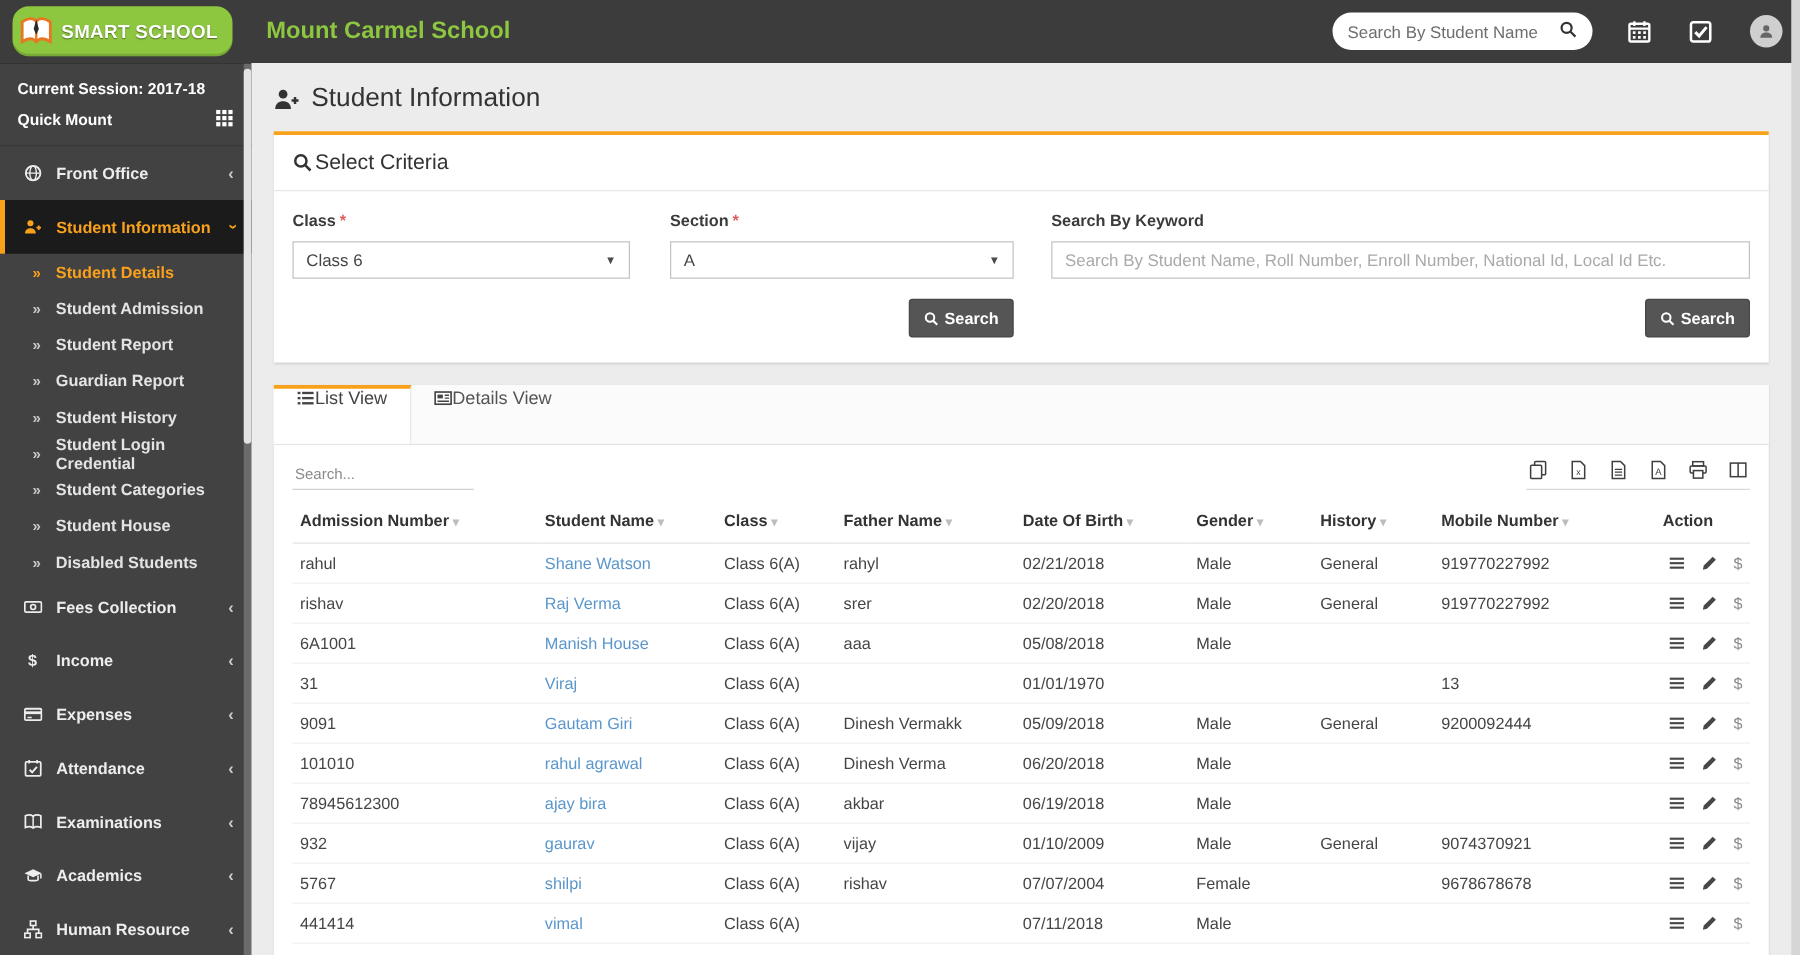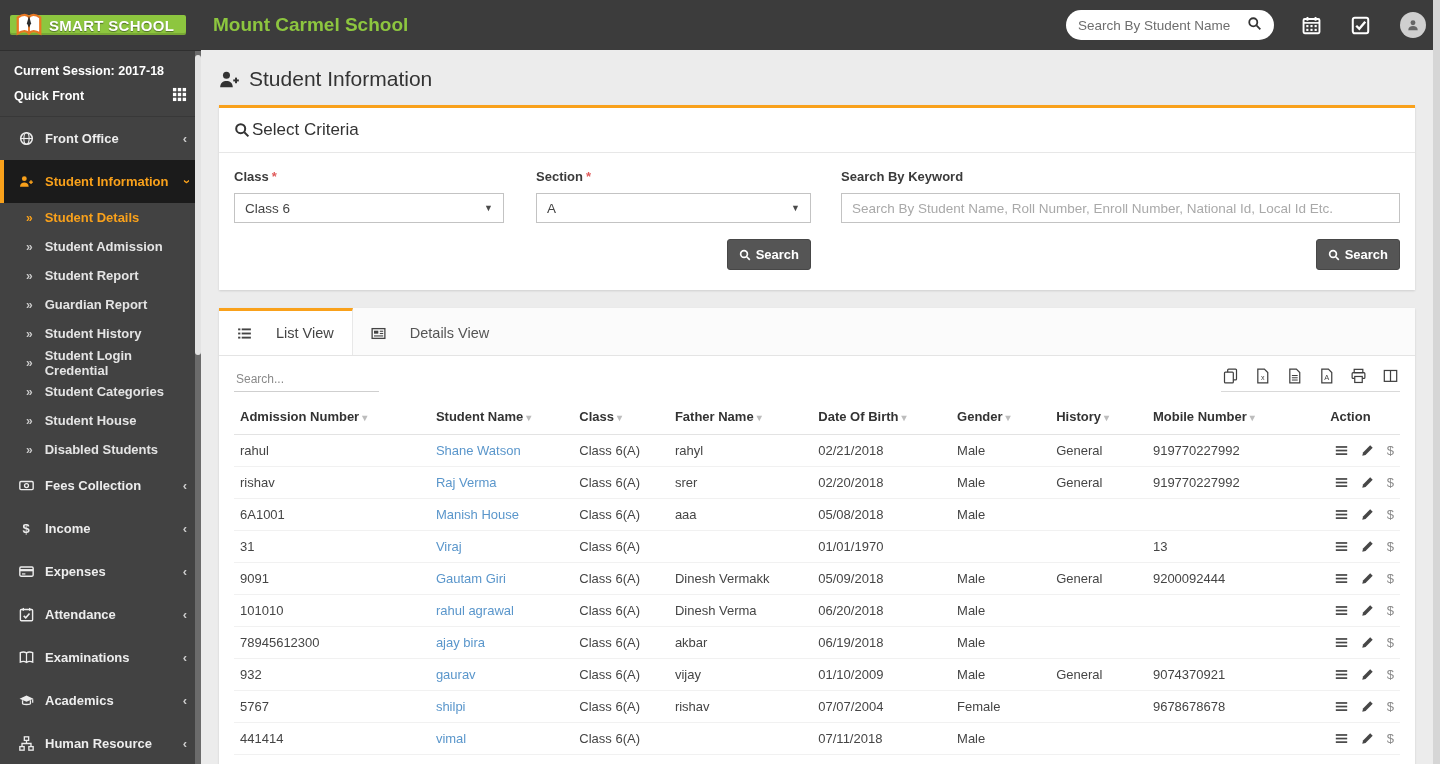--- a/index.html
+++ b/index.html
@@ -7,21 +7,21 @@
     --header-bg:#3c3c3c; --sidebar-bg:#424242; --active-bg:#1b1b1b;
     --content-bg:#ececec; --button-dark:#555555;
   }
   *{box-sizing:border-box; margin:0; padding:0;}
   html,body{width:1440px; height:764px; overflow:hidden;}
   body{font-family:"Liberation Sans", sans-serif; background:var(--content-bg); color:#333; font-size:13px;}
 
   
   .header{position:fixed; top:0; left:0; right:0; height:50px; background:var(--header-bg); display:flex; align-items:center; z-index:30;}
   .logo-box{width:201px; display:flex; align-items:center; padding-left:10px;}
-  .logo-pill{background:var(--green); border-radius:2px; height:20px; display:flex; align-items:center; padding:0 12px 0 4px; gap:5px; box-shadow:inset 0 -2px 0 rgba(0,0,0,.15);}
+  .logo-pill{background:var(--green); border-radius:13px; height:40px; display:flex; align-items:center; padding:0 12px 0 4px; gap:5px; box-shadow:inset 0 -2px 0 rgba(0,0,0,.15);}
   .logo-pill svg{width:30px;height:30px;}
   .logo-text{color:#fff; font-weight:bold; font-size:15px; letter-spacing:.3px; text-shadow:0 1px 1px rgba(0,0,0,.45); white-space:nowrap;}
   .brand-title{color:var(--green); font-weight:bold; font-size:19px; margin-left:12px;}
   .header-spacer{flex:1;}
   .header-search{background:#fff; border-radius:999px; height:30px; width:208px; display:flex; align-items:center; padding:0 12px; margin-right:28px;}
   .header-search input{border:none; outline:none; flex:1; font-size:13.5px; color:#444; min-width:0; font-family:inherit;}
   .header-search input::placeholder{color:#6e6e6e;}
   .header-search .icn{color:#333;}
   .hicon{color:#fff; margin-right:30px; display:flex; align-items:center; cursor:pointer;}
   .hicon svg{width:19px; height:19px;}
@@ -73,21 +73,21 @@
   .selectbox .arr{font-size:9px; color:#4a4a4a;}
   .textbox{border:1px solid #c3c3c3; height:30px; width:100%; padding:0 10px; font-size:13.5px; color:#444; outline:none; font-family:inherit;}
   .textbox::placeholder{color:#a9a9a9;}
   .btn-row{display:flex; justify-content:flex-end; margin-top:16px;}
   .btn-search{background:var(--button-dark); border:1px solid #474747; color:#fff; font-size:13px; font-weight:bold; padding:0 11px; height:31px; border-radius:3px; display:flex; align-items:center; gap:5px; cursor:pointer; font-family:inherit;}
   .btn-search svg{width:12px;height:12px;}
 
   
   .table-card{margin-top:18px; border-top:none; position:relative;}
   .tabbar{display:flex; background:#fbfbfb; border-bottom:1px solid #e4e4e4;}
-  .tab{display:flex; align-items:center; gap:24px; padding:0 18px; height:47px; font-size:14.5px; color:#555; cursor:pointer; border-top:3px solid transparent;}
+  .tab{display:flex; align-items:flex-start; gap:0; padding:0 18px; height:47px; font-size:14.5px; color:#555; cursor:pointer; border-top:3px solid transparent;}
   .tab .icn{display:flex; color:#444;}
   .tab .icn svg{width:15px;height:15px;}
   .tab.active{background:#fff; border-top:3px solid var(--accent); border-right:1px solid #e8e8e8; margin-bottom:-1px; color:#444;}
   .table-tools{display:flex; align-items:flex-end; justify-content:space-between; padding:12px 15px 0;}
   .dt-search{border:none; border-bottom:1px solid #cfcfcf; width:145px; font-size:12px; color:#666; padding:3px 2px 5px; outline:none; font-family:inherit;}
   .dt-search::placeholder{color:#8a8a8a;}
   .export-group{display:flex; gap:17px; border-bottom:1px solid #d9d9d9; padding:0 2px 7px; color:#3f3f3f;}
   .export-group .ebtn{cursor:pointer; display:flex;}
   .export-group svg{width:15px;height:16px;}
 
@@ -156,21 +156,21 @@
         <circle cx="8" cy="5.4" r="2.8" fill="#666"></circle>
         <path d="M2.6 14 C2.6 10.6 5 9.2 8 9.2 S13.4 10.6 13.4 14 Z" fill="#666"></path>
       </svg>
   </span>
 </div>
 
 <div class="sidebar">
   <div class="session">
     <div class="session-line1">Current Session: 2017-18</div>
     <div class="session-line2">
-      <span>Quick Front</span>
+      <span>Quick Mount</span>
       <span class="icn">
         <svg viewBox="0 0 16 16" width="15" height="15" fill="currentColor">
             <rect x="1" y="1" width="3.6" height="3.6"></rect>
             <rect x="6.2" y="1" width="3.6" height="3.6"></rect>
             <rect x="11.4" y="1" width="3.6" height="3.6"></rect>
             <rect x="1" y="6.2" width="3.6" height="3.6"></rect>
             <rect x="6.2" y="6.2" width="3.6" height="3.6"></rect>
             <rect x="11.4" y="6.2" width="3.6" height="3.6"></rect>
             <rect x="1" y="11.4" width="3.6" height="3.6"></rect>
             <rect x="6.2" y="11.4" width="3.6" height="3.6"></rect>

